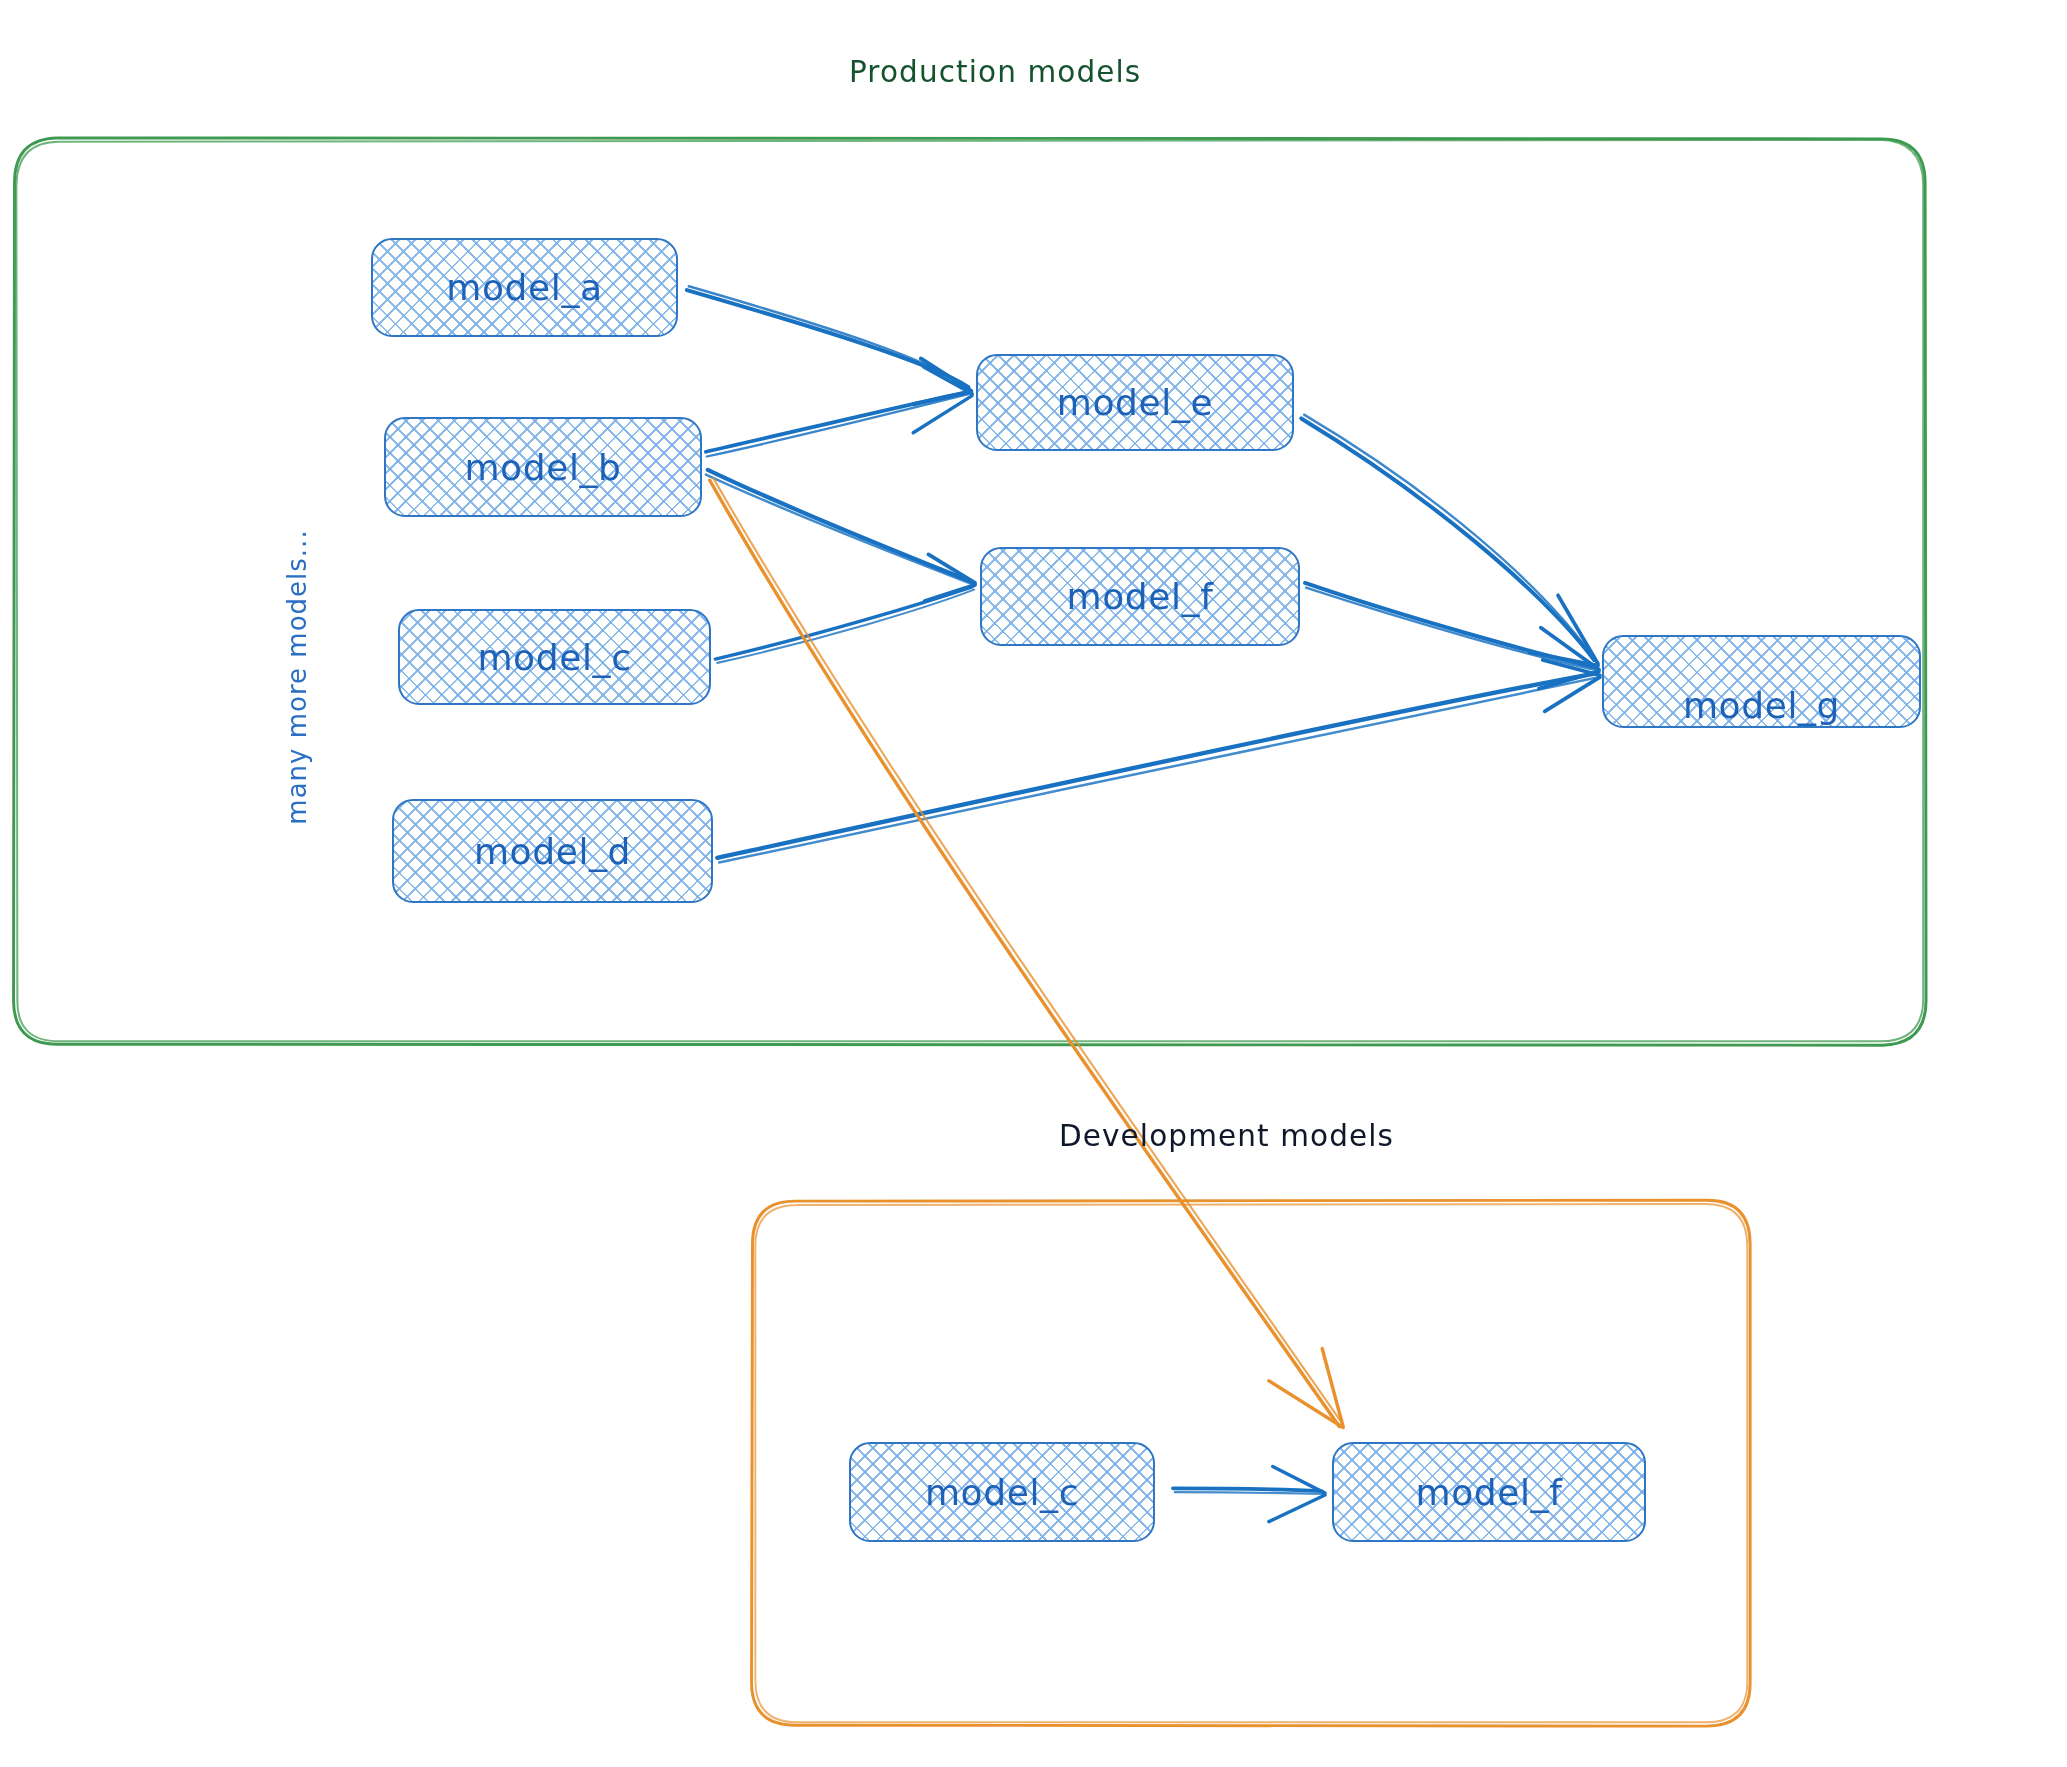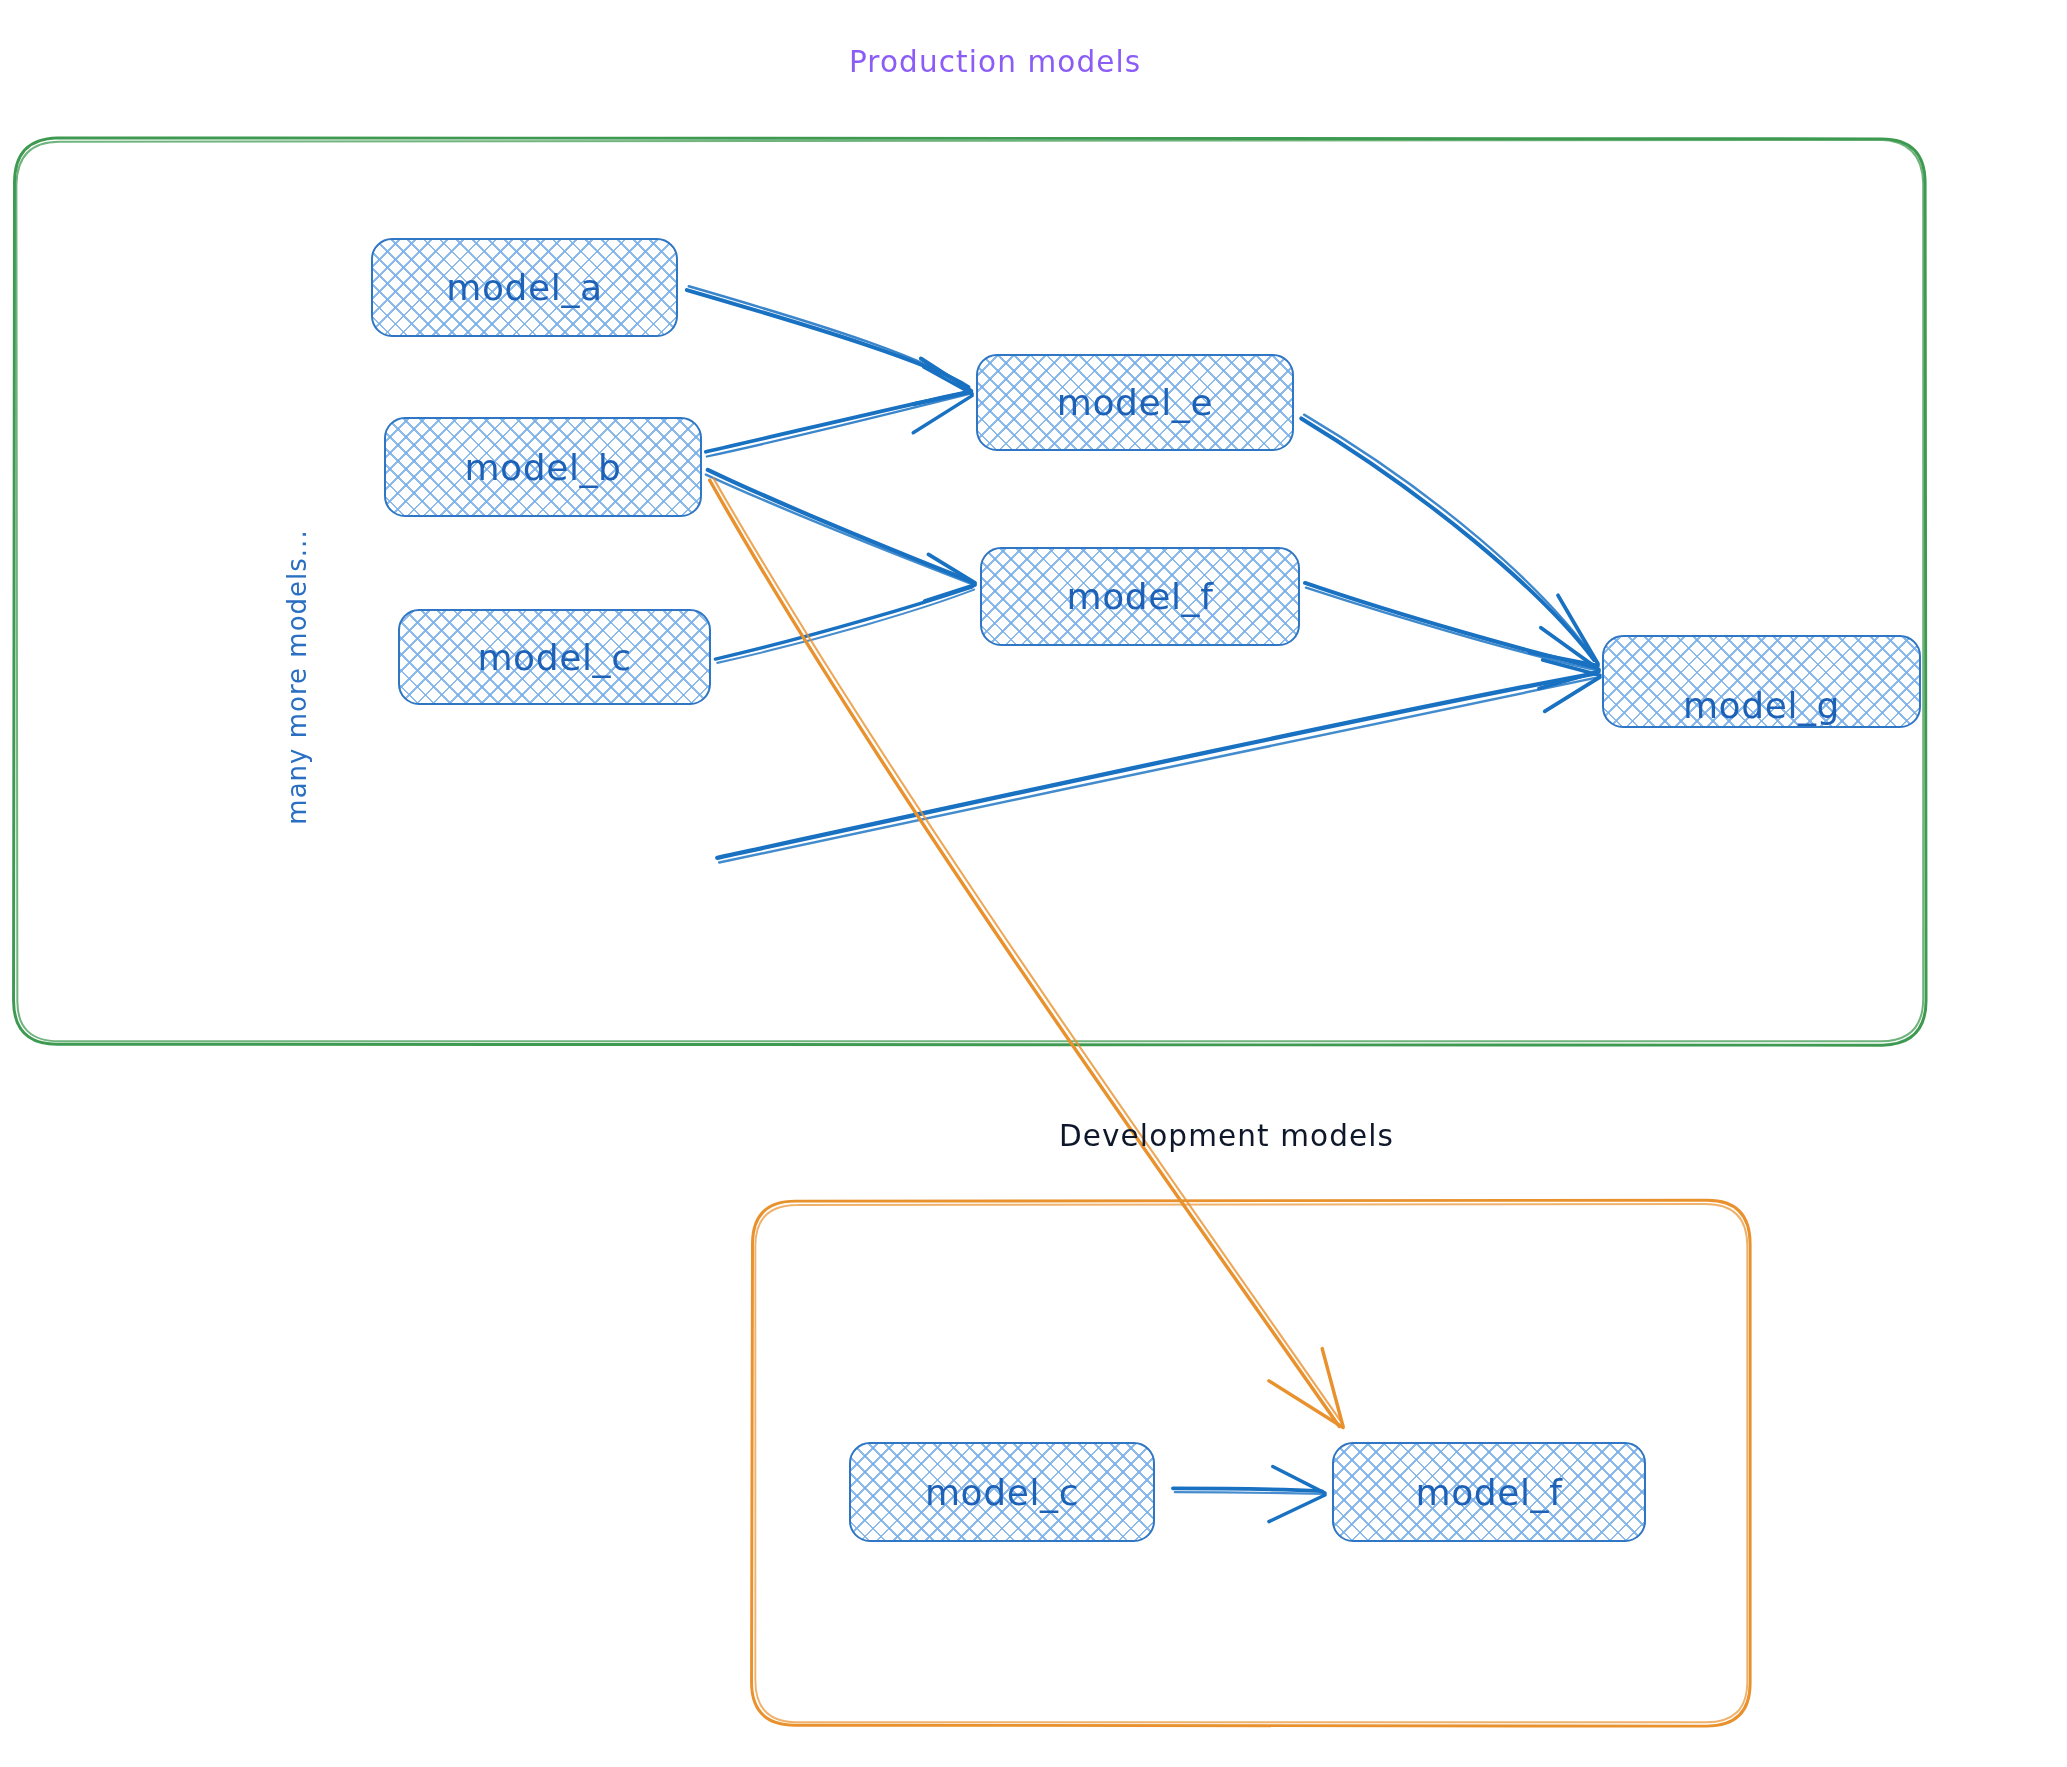--- a/index.html
+++ b/index.html
@@ -27,23 +27,23 @@
   }
   .grp-title {
     position: absolute;
     white-space: nowrap;
     font-family: "DejaVu Sans", sans-serif;
     font-size: 29.5px;
     letter-spacing: 1.1px;
     font-weight: 400;
   }
   #title-production {
-    color: #8b5cf6;
+    color: #14532d;
     left: 849px;
-    top: 45px;
+    top: 55px;
   }
   #title-development {
     color: #0f172a;
     left: 1059px;
     top: 1119px;
   }
   #side-note {
     position: absolute;
     left: 126px;
     top: 662px;
@@ -168,20 +168,23 @@
   </div>
 
   <div class="node" style="left:384px; top:417px; width:318px; height:100px;">
     <span class="node-label">model_b</span>
   </div>
 
   <div class="node" style="left:398px; top:609px; width:313px; height:96px;">
     <span class="node-label">model_c</span>
   </div>
 
+  <div class="node" style="left:392px; top:799px; width:321px; height:104px;">
+    <span class="node-label">model_d</span>
+  </div>
 
   <div class="node" style="left:976px; top:354px; width:318px; height:97px;">
     <span class="node-label">model_e</span>
   </div>
 
   <div class="node" style="left:980px; top:547px; width:320px; height:99px;">
     <span class="node-label">model_f</span>
   </div>
 
   <div class="node" style="left:1602px; top:635px; width:319px; height:93px;align-items:flex-end;">

